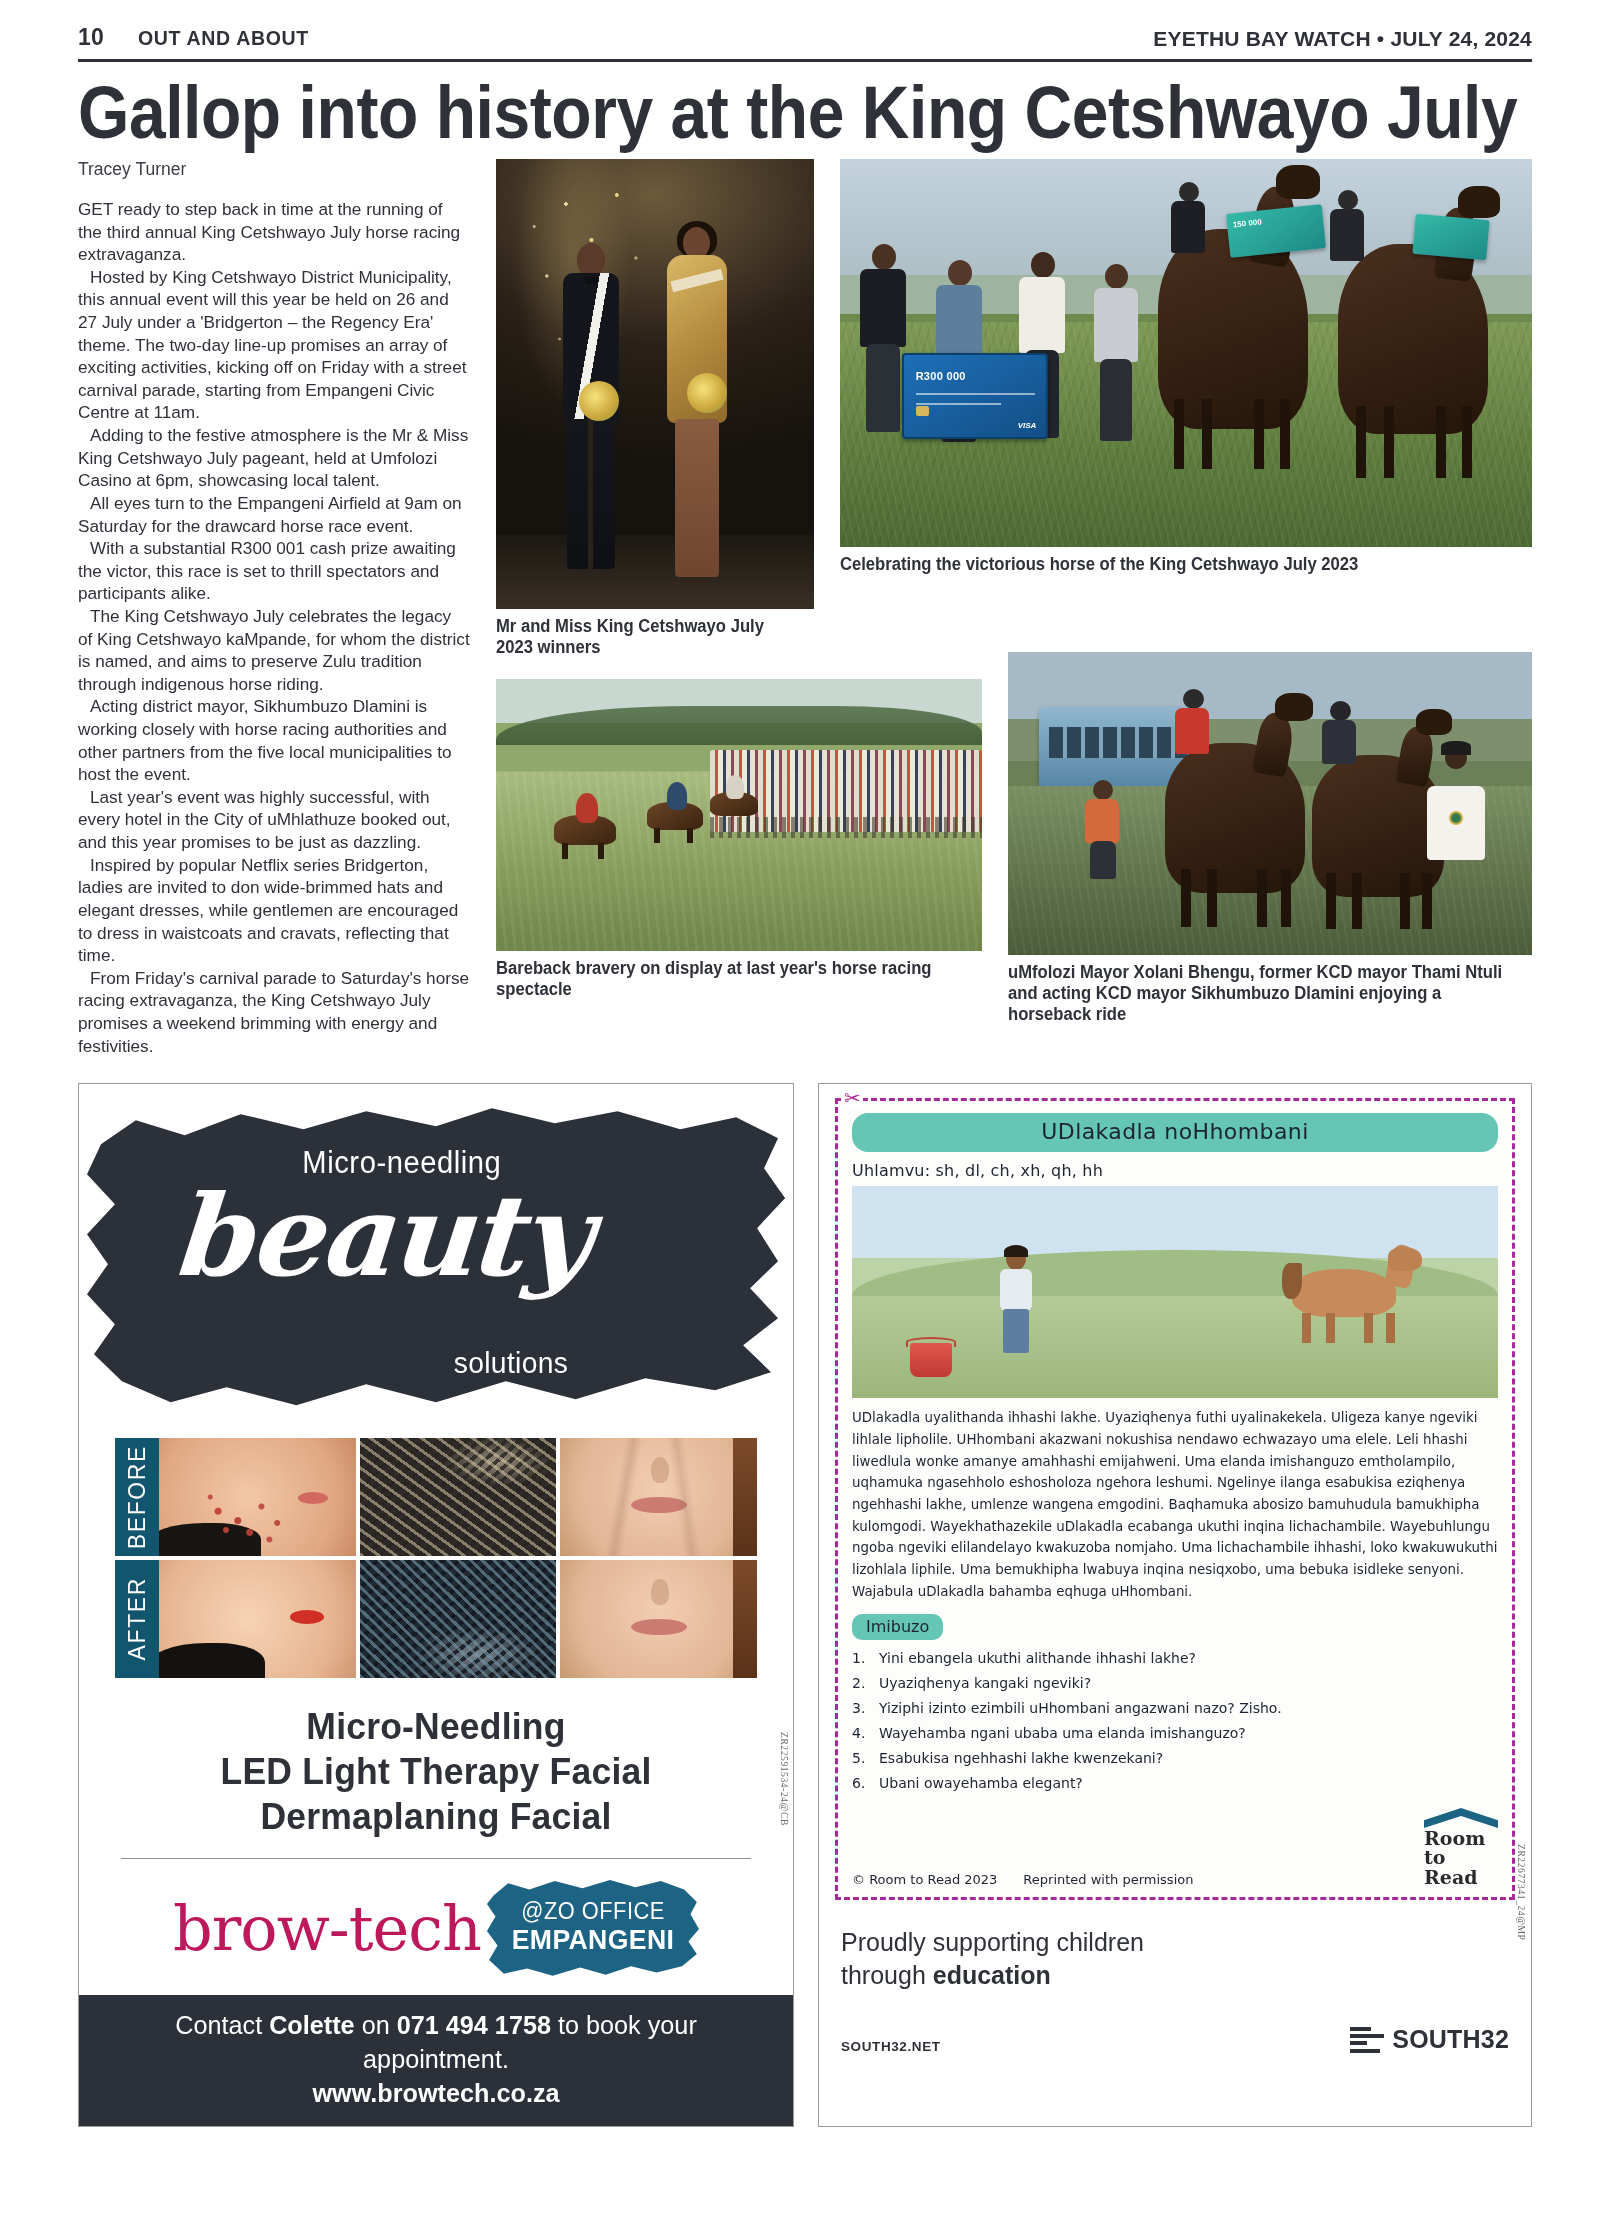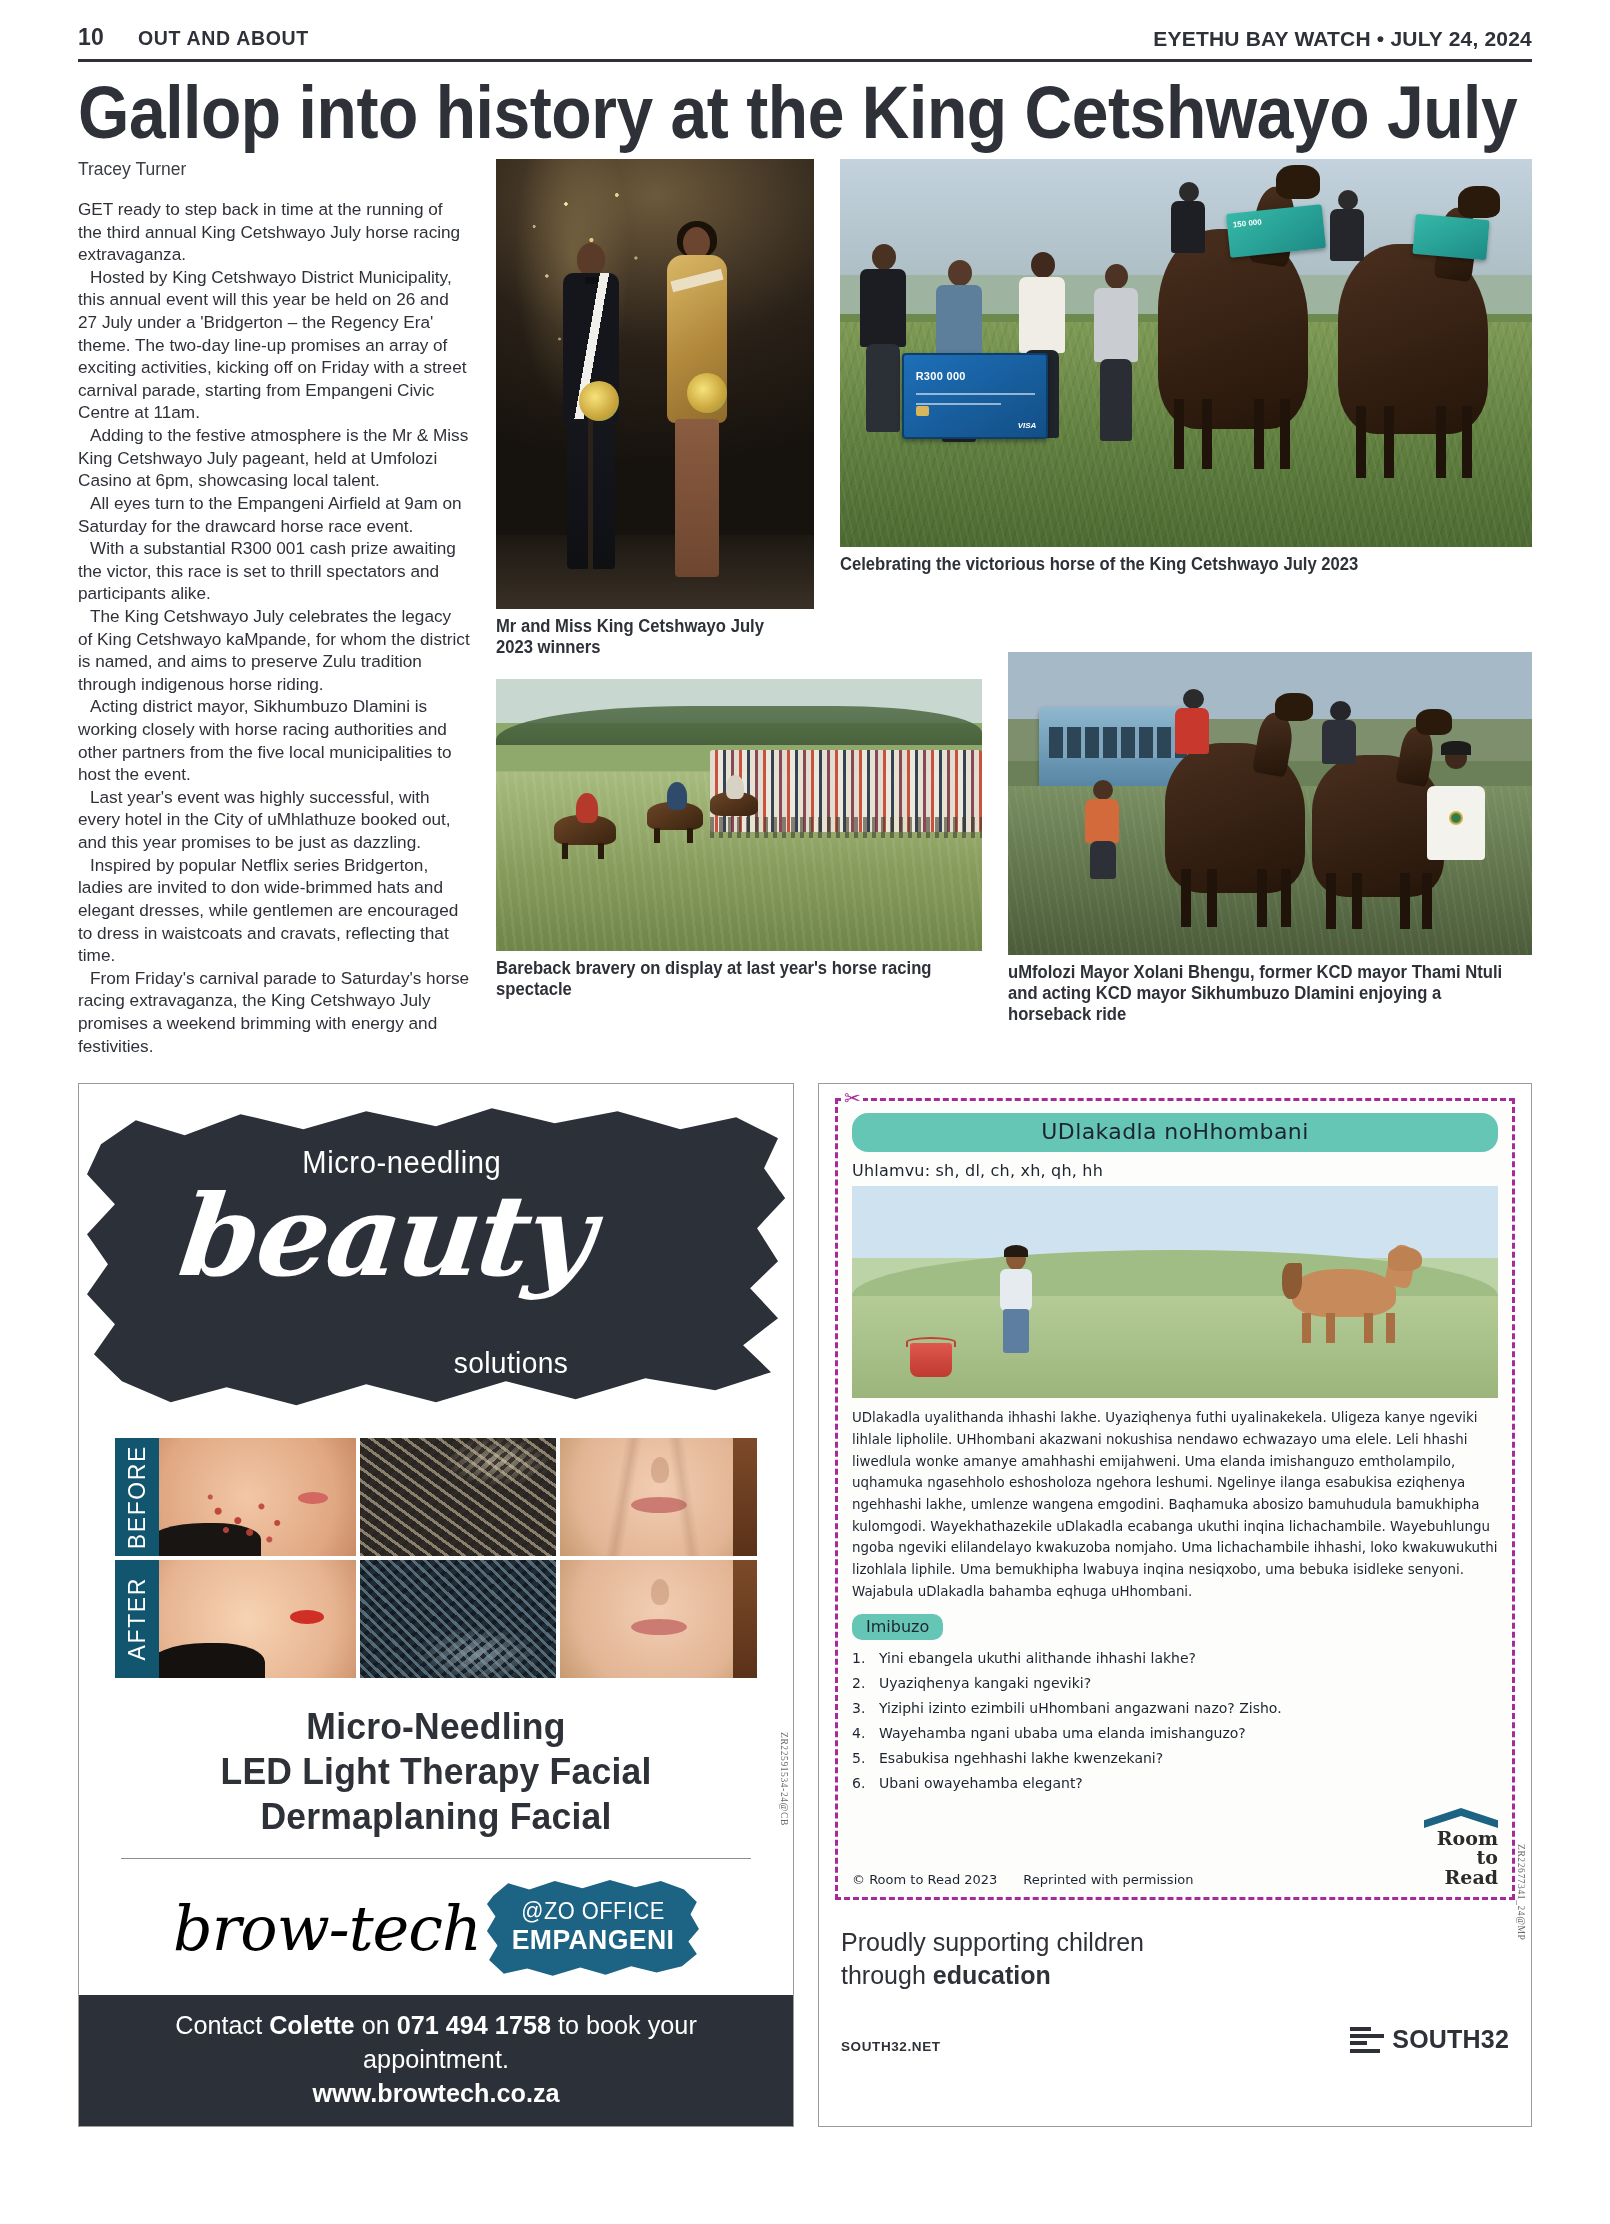--- a/index.html
+++ b/index.html
@@ -268,22 +268,22 @@
 
   .services { text-align: center; margin: 26px 0 8px; }
   .services div {
     font-family: "Liberation Sans Narrow", "Liberation Sans", sans-serif;
     font-weight: bold; font-size: 37px; line-height: 1.22; letter-spacing: .2px;
     transform: scaleX(.96);
   }
   .ad-divider { height: 1.4px; background: #8d8d8d; margin: 18px 42px 0; }
   .logo-row { display: flex; align-items: center; justify-content: center;
               gap: 6px; padding: 18px 0 14px; }
-  .brow-tech { font-family: "DejaVu Serif", serif; font-style: italic;
-               font-size: 62px; letter-spacing: -1px; color: #000000; }
+  .brow-tech { font-family: "DejaVu Serif", serif; 
+               font-size: 62px; letter-spacing: -1px; color: #be185d; }
   .zo-blob { position: relative; width: 212px; height: 104px; }
   .zo-blob .blob { position: absolute; inset: 0; background: #1c6384;
     clip-path: polygon(3% 18%, 10% 6%, 20% 12%, 32% 4%, 45% 11%, 58% 3%, 70% 10%,
       82% 4%, 93% 12%, 99% 24%, 96% 36%, 100% 50%, 95% 62%, 99% 74%, 92% 86%,
       80% 92%, 68% 86%, 56% 94%, 44% 87%, 31% 95%, 19% 88%, 8% 93%, 1% 80%,
       5% 66%, 0% 52%, 4% 38%, 0% 26%); }
   .zo-blob .zo-at { position: absolute; left: 50%; top: 20%; transform: translateX(-50%) scaleX(.95);
       color: #fff; font-size: 23px; letter-spacing: .5px;
       font-family: "Liberation Sans Narrow", "Liberation Sans", sans-serif; white-space: nowrap; }
   .zo-blob .zo-town { position: absolute; left: 50%; top: 45%; transform: translateX(-50%) scaleX(.95);
@@ -374,21 +374,21 @@
             padding: 3px 14px 4px; margin: 12px 0 6px; }
   .q-head span { font-family: "DejaVu Sans", sans-serif; font-size: 16px; color: #1d2430; }
   .q-list { list-style: none; }
   .q-list li { font-family: "DejaVu Sans", sans-serif; font-size: 14px;
                line-height: 1.78; color: #1d2430; display: flex; gap: 9px; }
   .q-list li .num { width: 18px; flex: 0 0 18px; }
   .rtr-foot { display: flex; align-items: flex-end; justify-content: space-between;
               margin-top: 12px; }
   .rtr-credit { font-family: "DejaVu Sans", sans-serif; font-size: 13px; color: #1d2430;
                 display: flex; gap: 26px; }
-  .rtr-logo { text-align: right; line-height: 1.02; }
+  .rtr-logo { text-align: left; line-height: 1.02; }
   .rtr-logo .roof { width: 74px; height: 20px; margin: 0 auto 1px; position: relative; }
   .rtr-logo .roof::before { content:""; position:absolute; left: 0; bottom: 0;
       width: 100%; height: 100%; background: #1c6384;
       clip-path: polygon(50% 0%, 100% 62%, 100% 100%, 50% 40%, 0 100%, 0 62%); }
   .rtr-logo .t { font-family: "DejaVu Serif", serif; font-weight: bold; font-size: 19px;
       color: #2b2b2b; }
 
   .s32-block { padding: 26px 6px 0; }
   .s32-line { font-size: 25px; line-height: 1.3; color: #2e3138; }
   .s32-line b { font-weight: bold; }

